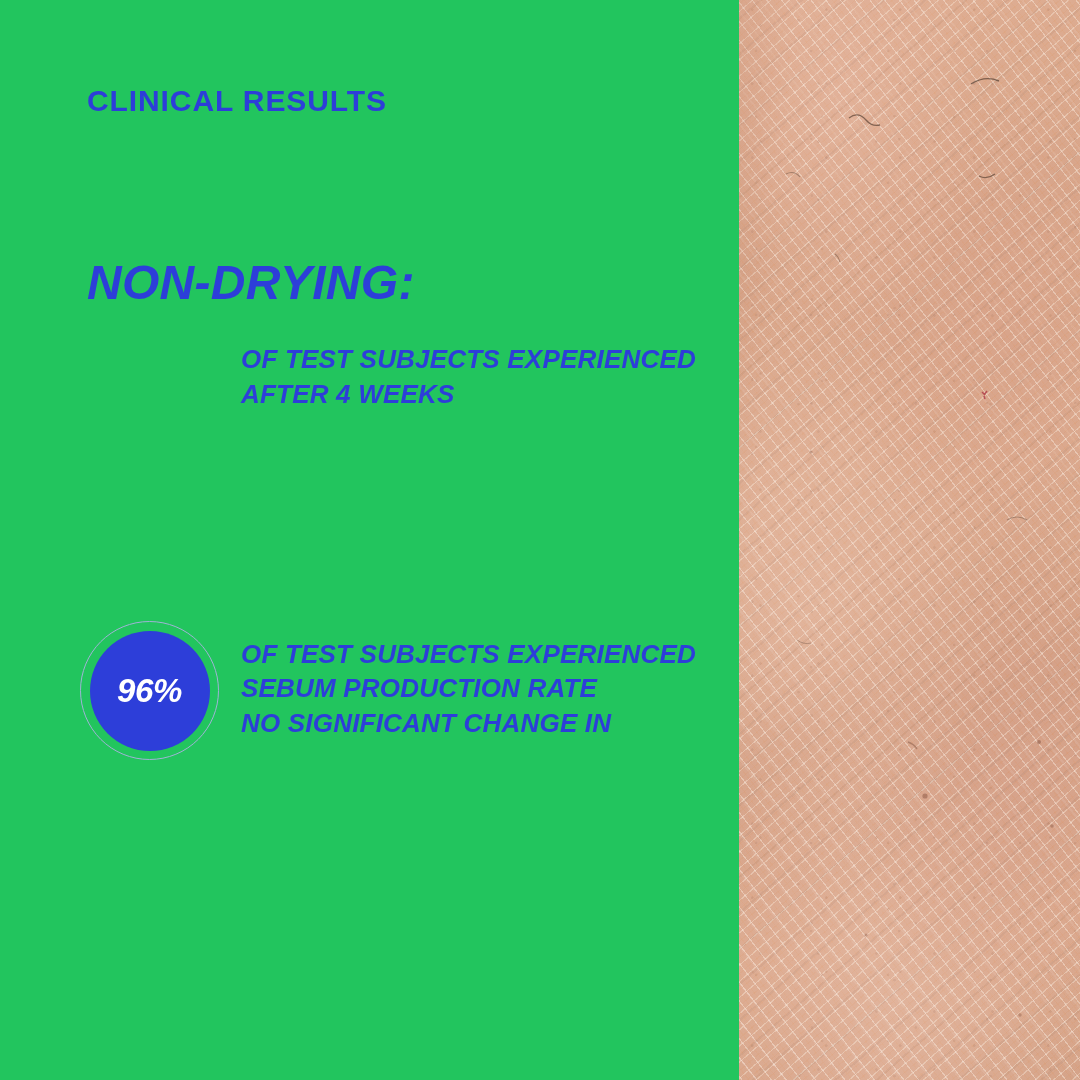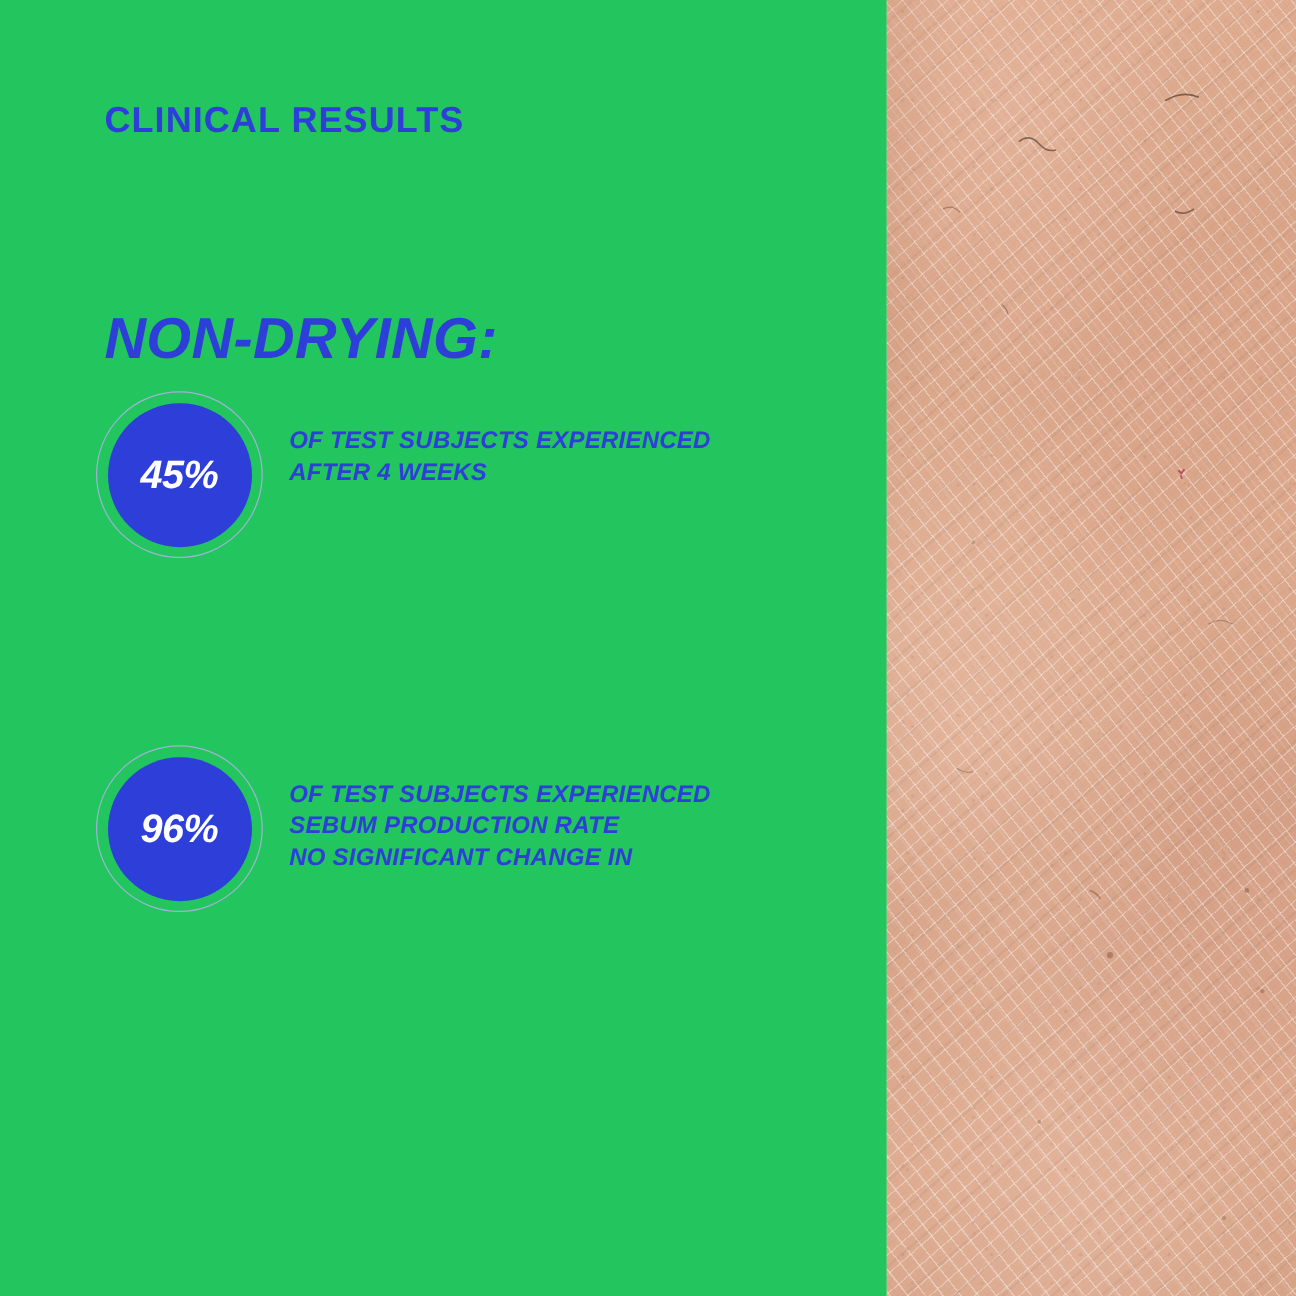--- a/index.html
+++ b/index.html
@@ -100,27 +100,26 @@
     letter-spacing: -0.4px;
     line-height: 1;
   }
 
   
   .claim-desc {
     position: absolute;
     left: 241px;
     top: 16px;
     width: 470px;
-    font-size: 20px;
+    font-size: 26px;
     font-weight: bold;
     letter-spacing: 0.2px;
     line-height: 1.32;
     color: #2d3ed9;
     text-transform: uppercase;
-    margin-top: 12px;
   }
   .claim-desc .line { display: block; white-space: nowrap; }
 
   
   .skin-panel {
     position: absolute;
     left: 739px;
     top: 0;
     width: 341px;
     height: 1080px;
@@ -207,25 +206,20 @@
 <div id="poster">
 
   <div class="left-panel">
 
     <div class="eyebrow">CLINICAL RESULTS</div>
 
     <section class="claim claim-1">
       <h2 class="claim-title">NON-DRYING:</h2>
 
       <div class="claim-body">
-        <div class="badge">
-          <div class="badge-disc">
-            <span class="badge-value">45%</span>
-          </div>
-        </div>
 
         <div class="claim-desc">
           <span class="line">OF TEST SUBJECTS EXPERIENCED</span>
           <span class="line">AFTER 4 WEEKS</span>
         </div>
       </div>
     </section>
 
     <section class="claim claim-2">
 

